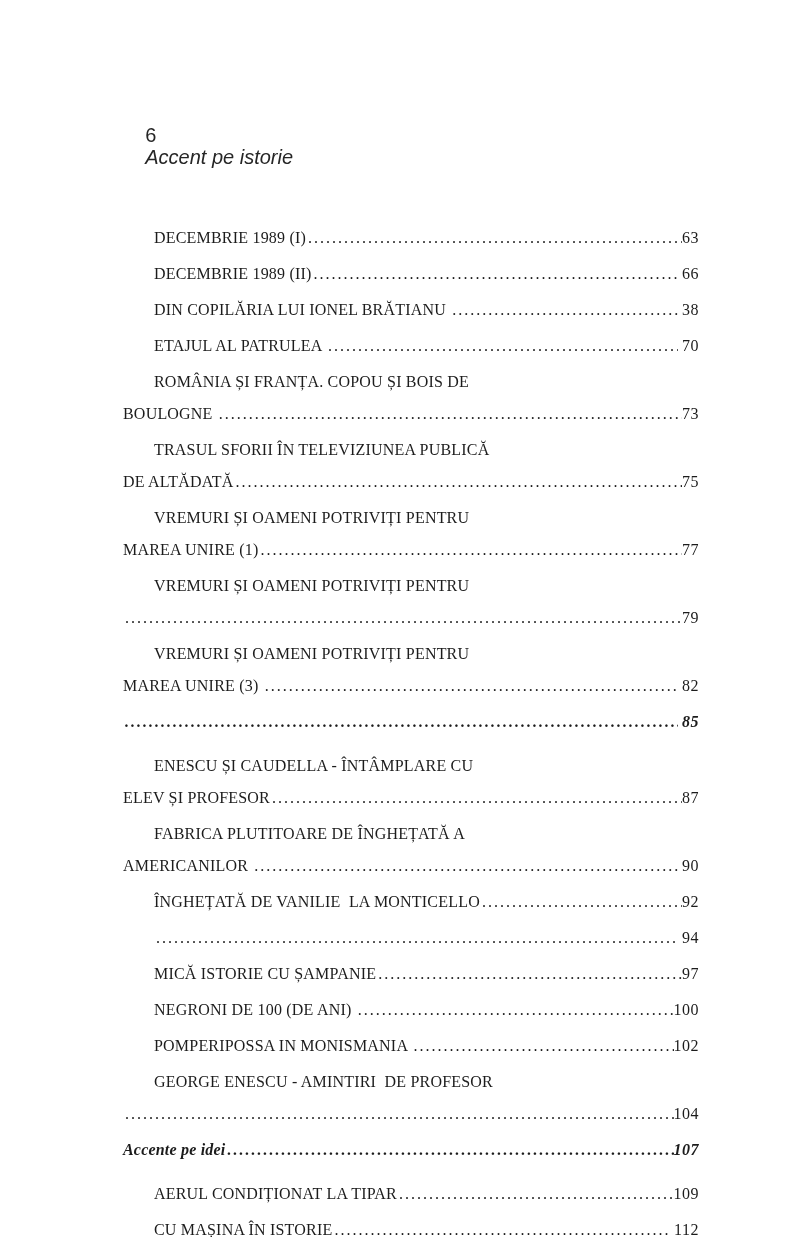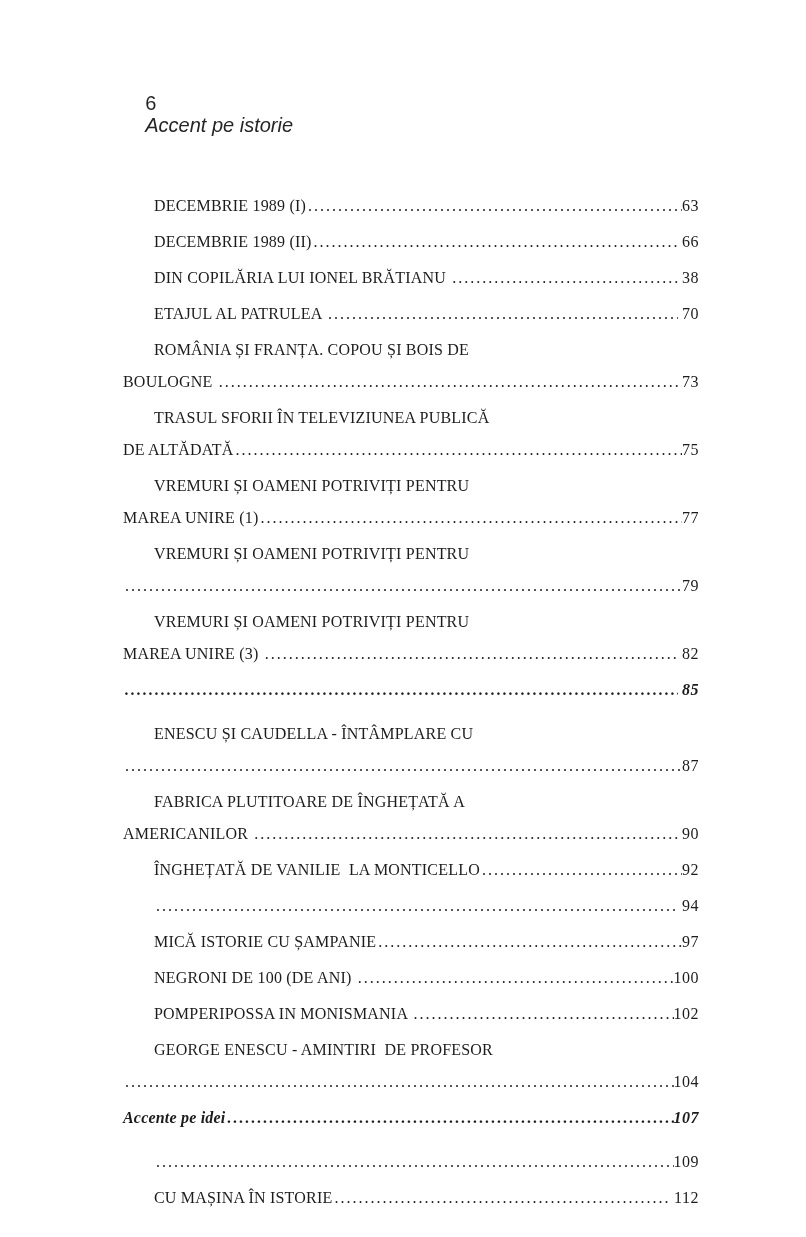--- a/index.html
+++ b/index.html
@@ -3,21 +3,21 @@
 <meta charset="utf-8">
 <title>Accent pe istorie — Cuprins</title>
 <style>
   html, body { margin: 0; padding: 0; background: #ffffff; }
   .page {
     position: relative;
     width: 806px;
     height: 1237px;
     box-sizing: border-box;
     background: #ffffff;
-    padding: 70px 107px 0 123px;
+    padding: 102px 107px 0 123px;
     font-family: "Liberation Serif", serif;
     color: #1c1c1c;
     overflow: hidden;
   }
   .running-header {
     font-family: "Liberation Sans", sans-serif;
     font-size: 20px;
     line-height: 22px;
     color: #262626;
     margin-bottom: 32px;
@@ -91,21 +91,21 @@
       </div>
       <div class="toc-entry chapter">
         <div class="toc-line plain indent">VREMURI ȘI OAMENI POTRIVIȚI PENTRU</div>
         <div class="toc-line row"><span class="toc-text">MAREA UNIRE (3) </span><span class="leader">........................................................................................................................................................................................................</span><span class="toc-page"> 82</span></div>
       </div>
       <div class="toc-entry section">
         <div class="toc-line row"><span class="leader">........................................................................................................................................................................................................</span><span class="toc-page"> 85</span></div>
       </div>
       <div class="toc-entry chapter">
         <div class="toc-line plain indent">ENESCU ȘI CAUDELLA - ÎNTÂMPLARE CU</div>
-        <div class="toc-line row"><span class="leader">........................................................................................................................................................................................................</span><span class="toc-page">87</span></div>
+        <div class="toc-line row"><span class="toc-text">ELEV ȘI PROFESOR</span><span class="leader">........................................................................................................................................................................................................</span><span class="toc-page">87</span></div>
       </div>
       <div class="toc-entry chapter">
         <div class="toc-line plain indent">FABRICA PLUTITOARE DE ÎNGHEȚATĂ A</div>
         <div class="toc-line row"><span class="toc-text">AMERICANILOR </span><span class="leader">........................................................................................................................................................................................................</span><span class="toc-page"> 90</span></div>
       </div>
       <div class="toc-entry chapter">
         <div class="toc-line row indent"><span class="toc-text">ÎNGHEȚATĂ DE VANILIE  LA MONTICELLO</span><span class="leader">........................................................................................................................................................................................................</span><span class="toc-page">92</span></div>
       </div>
       <div class="toc-entry chapter">
         <div class="toc-line row indent"><span class="leader">........................................................................................................................................................................................................</span><span class="toc-page"> 94</span></div>
@@ -120,19 +120,19 @@
         <div class="toc-line row indent"><span class="toc-text">POMPERIPOSSA IN MONISMANIA </span><span class="leader">........................................................................................................................................................................................................</span><span class="toc-page">102</span></div>
       </div>
       <div class="toc-entry chapter">
         <div class="toc-line plain indent">GEORGE ENESCU - AMINTIRI  DE PROFESOR</div>
         <div class="toc-line row"><span class="toc-text"></span><span class="leader">........................................................................................................................................................................................................</span><span class="toc-page">104</span></div>
       </div>
       <div class="toc-entry section">
         <div class="toc-line row"><span class="toc-text">Accente pe idei</span><span class="leader">........................................................................................................................................................................................................</span><span class="toc-page">107</span></div>
       </div>
       <div class="toc-entry chapter">
-        <div class="toc-line row indent"><span class="leader">........................................................................................................................................................................................................</span><span class="toc-page">109</span></div>
+        <div class="toc-line row indent"><span class="toc-text">AERUL CONDIȚIONAT LA TIPAR</span><span class="leader">........................................................................................................................................................................................................</span><span class="toc-page">109</span></div>
       </div>
       <div class="toc-entry chapter">
         <div class="toc-line row indent"><span class="toc-text">CU MAȘINA ÎN ISTORIE</span><span class="leader">........................................................................................................................................................................................................</span><span class="toc-page"> 112</span></div>
       </div>
     </div>
 </div>
 
 </body></html>

